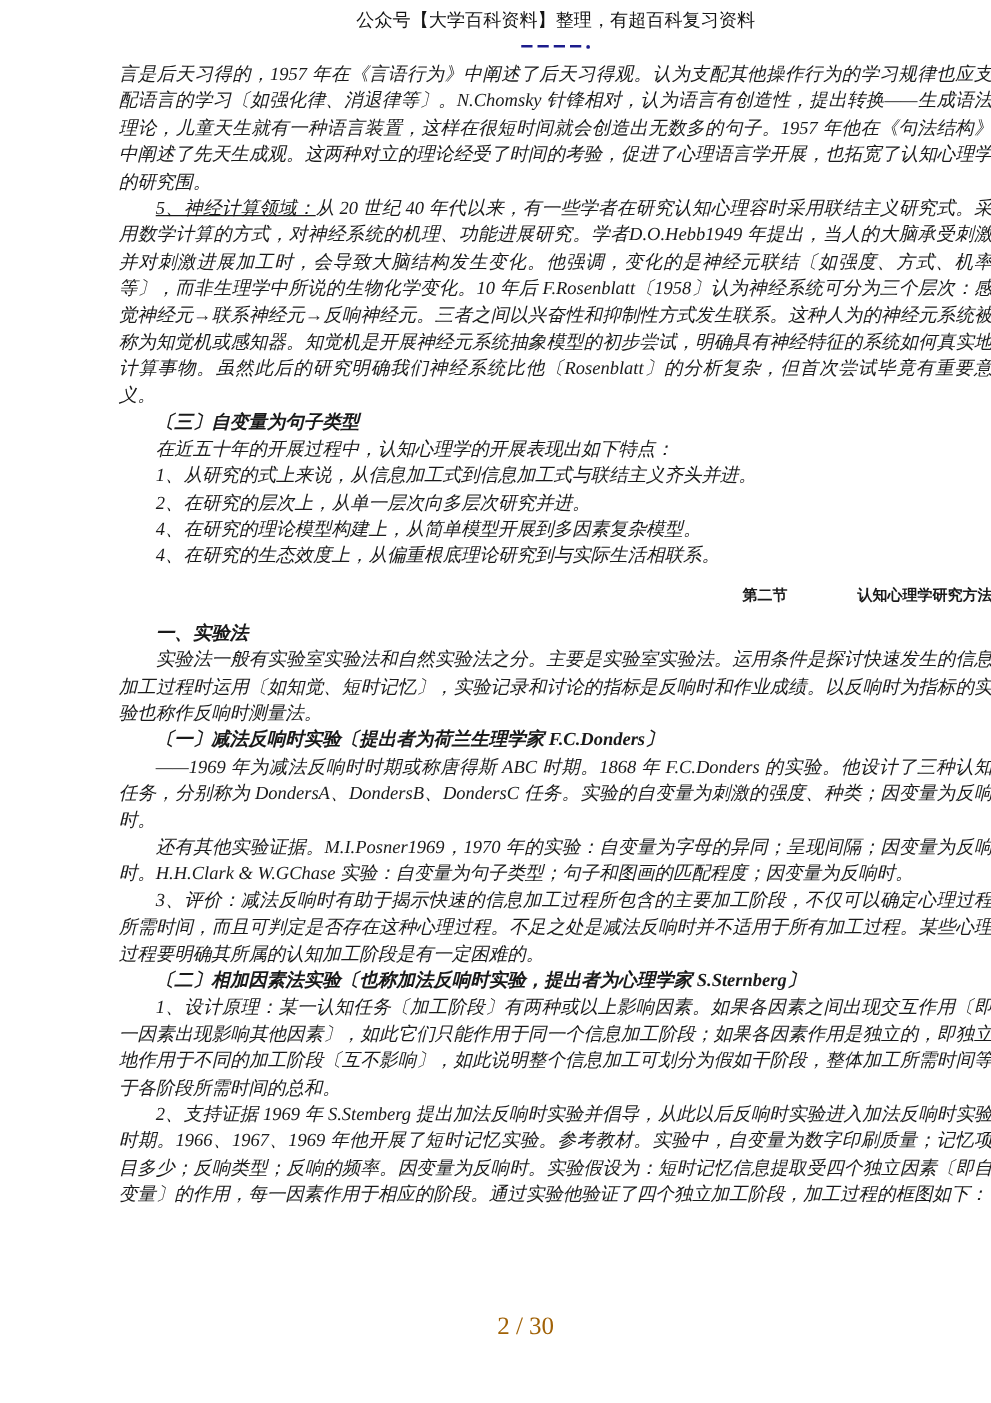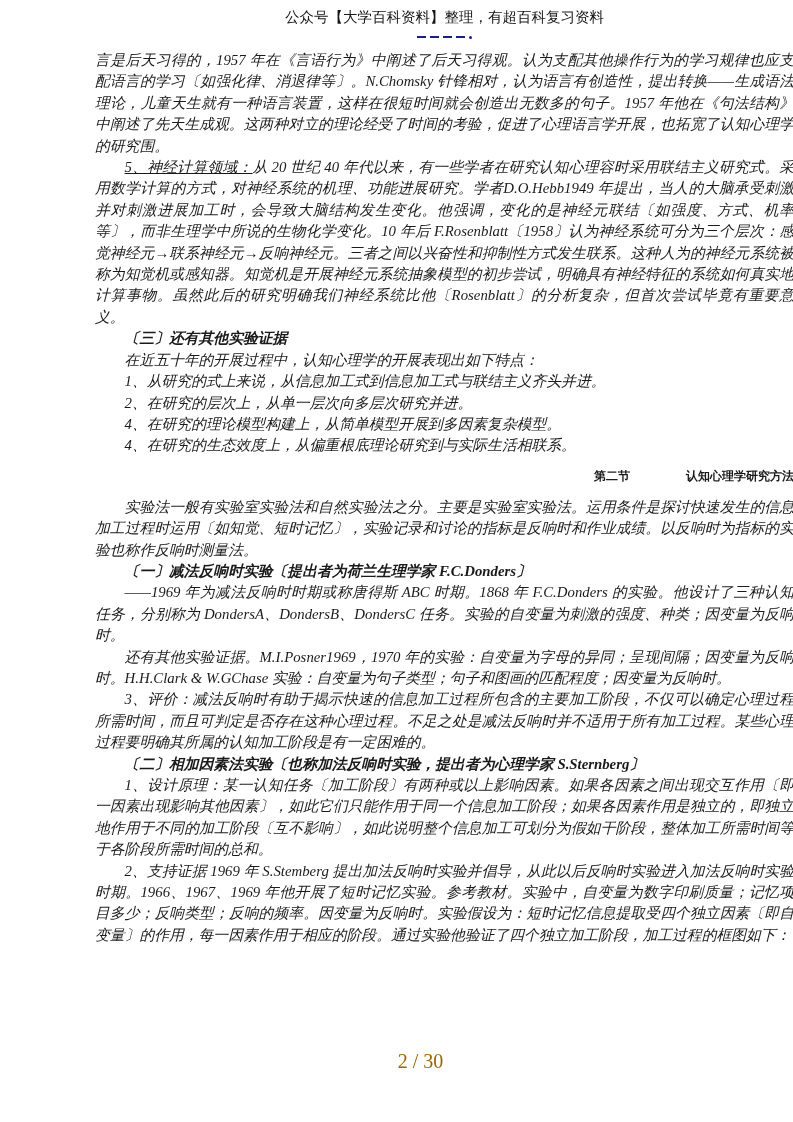--- a/index.html
+++ b/index.html
@@ -64,27 +64,28 @@
     <span class="dash"></span>
     <span class="dash"></span>
     <span class="dash"></span>
     <span class="dash"></span>
     <span class="dash-dot"></span>
   </div>
 
   <div class="doc-body">
       <p class="para noindent">言是后天习得的，1957 年在《言语行为》中阐述了后天习得观。认为支配其他操作行为的学习规律也应支配语言的学习〔如强化律、消退律等〕。N.Chomsky 针锋相对，认为语言有创造性，提出转换——生成语法理论，儿童天生就有一种语言装置，这样在很短时间就会创造出无数多的句子。1957 年他在《句法结构》中阐述了先天生成观。这两种对立的理论经受了时间的考验，促进了心理语言学开展，也拓宽了认知心理学的研究围。</p>
       <p class="para"><u class="lead">5、神经计算领域：</u>从 20 世纪 40 年代以来，有一些学者在研究认知心理容时采用联结主义研究式。采用数学计算的方式，对神经系统的机理、功能进展研究。学者D.O.Hebb1949 年提出，当人的大脑承受刺激并对刺激进展加工时，会导致大脑结构发生变化。他强调，变化的是神经元联结〔如强度、方式、机率等〕，而非生理学中所说的生物化学变化。10 年后 F.Rosenblatt〔1958〕认为神经系统可分为三个层次：感觉神经元→联系神经元→反响神经元。三者之间以兴奋性和抑制性方式发生联系。这种人为的神经元系统被称为知觉机或感知器。知觉机是开展神经元系统抽象模型的初步尝试，明确具有神经特征的系统如何真实地计算事物。虽然此后的研究明确我们神经系统比他〔Rosenblatt〕的分析复杂，但首次尝试毕竟有重要意义。</p>
-      <p class="h3">〔三〕还有其他实验证据</p>
+      <p class="h3">〔三〕自变量为句子类型</p>
       <p class="para">在近五十年的开展过程中，认知心理学的开展表现出如下特点：</p>
       <p class="para">1、从研究的式上来说，从信息加工式到信息加工式与联结主义齐头并进。</p>
       <p class="para">2、在研究的层次上，从单一层次向多层次研究并进。</p>
       <p class="para">4、在研究的理论模型构建上，从简单模型开展到多因素复杂模型。</p>
       <p class="para">4、在研究的生态效度上，从偏重根底理论研究到与实际生活相联系。</p>
       <div class="section-heading"><span class="sec-label">第二节</span><span>认知心理学研究方法</span></div>
+      <p class="h3">一、实验法</p>
       <p class="para">实验法一般有实验室实验法和自然实验法之分。主要是实验室实验法。运用条件是探讨快速发生的信息加工过程时运用〔如知觉、短时记忆〕，实验记录和讨论的指标是反响时和作业成绩。以反响时为指标的实验也称作反响时测量法。</p>
       <p class="h3">〔一〕减法反响时实验〔提出者为荷兰生理学家 F.C.Donders〕</p>
       <p class="para">——1969 年为减法反响时时期或称唐得斯 ABC 时期。1868 年 F.C.Donders 的实验。他设计了三种认知任务，分别称为 DondersA、DondersB、DondersC 任务。实验的自变量为刺激的强度、种类；因变量为反响时。</p>
       <p class="para">还有其他实验证据。M.I.Posner1969，1970 年的实验：自变量为字母的异同；呈现间隔；因变量为反响时。H.H.Clark &amp; W.GChase 实验：自变量为句子类型；句子和图画的匹配程度；因变量为反响时。</p>
       <p class="para">3、评价：减法反响时有助于揭示快速的信息加工过程所包含的主要加工阶段，不仅可以确定心理过程所需时间，而且可判定是否存在这种心理过程。不足之处是减法反响时并不适用于所有加工过程。某些心理过程要明确其所属的认知加工阶段是有一定困难的。</p>
       <p class="h3">〔二〕相加因素法实验〔也称加法反响时实验，提出者为心理学家 S.Sternberg〕</p>
       <p class="para">1、设计原理：某一认知任务〔加工阶段〕有两种或以上影响因素。如果各因素之间出现交互作用〔即一因素出现影响其他因素〕，如此它们只能作用于同一个信息加工阶段；如果各因素作用是独立的，即独立地作用于不同的加工阶段〔互不影响〕，如此说明整个信息加工可划分为假如干阶段，整体加工所需时间等于各阶段所需时间的总和。</p>
       <p class="para">2、支持证据 1969 年 S.Stemberg 提出加法反响时实验并倡导，从此以后反响时实验进入加法反响时实验时期。1966、1967、1969 年他开展了短时记忆实验。参考教材。实验中，自变量为数字印刷质量；记忆项目多少；反响类型；反响的频率。因变量为反响时。实验假设为：短时记忆信息提取受四个独立因素〔即自变量〕的作用，每一因素作用于相应的阶段。通过实验他验证了四个独立加工阶段，加工过程的框图如下：</p>
     </div>
 

